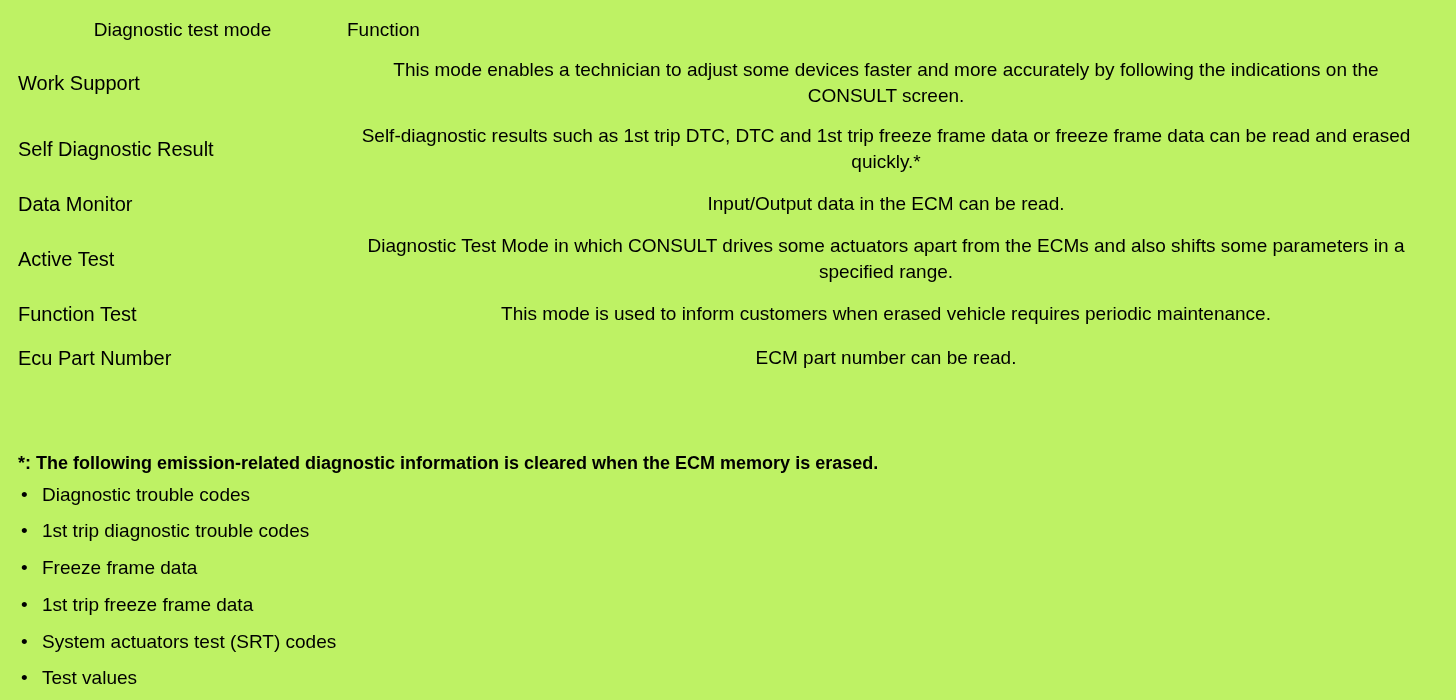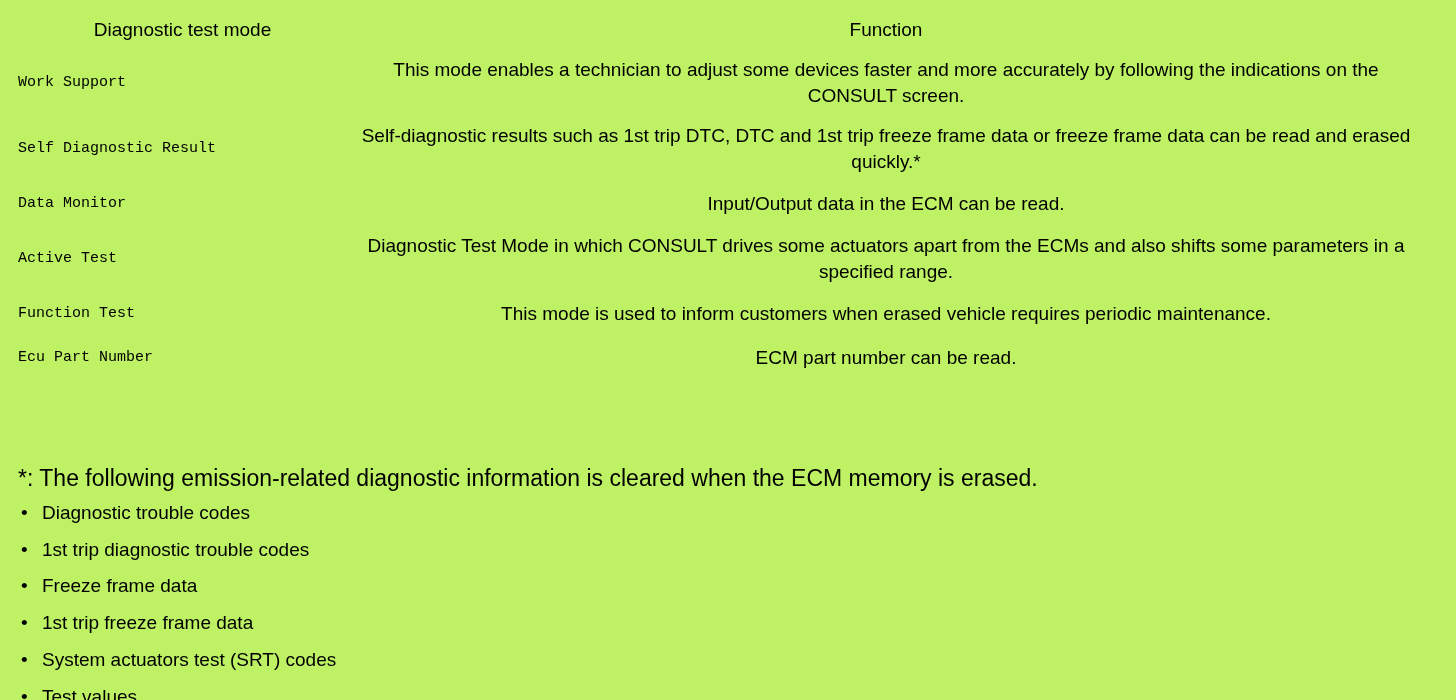--- a/index.html
+++ b/index.html
@@ -44,58 +44,58 @@
 
   
   .rule-thick-top { border-top: 4px solid #000; }
   .rule-thick-bot { border-bottom: 4px solid #000; }
   .rule-thin-bot  { border-bottom: 2px solid #000; }
 
   
   .vdiv { border-right: 2px solid #000; }
 
   .cell-mode {
-    font-size: 15px;
+    font-size: 20px;
     line-height: 1.35;
     padding: 6px 10px 6px 18px;
-    font-family: Liberation Mono, monospace;
   }
   .cell-func {
     font-size: 19px;
     line-height: 1.38;
     padding: 6px 8px 6px 14px;
     text-align: center;
   }
   .head-mode {
     font-size: 19px;
     text-align: center;
     padding: 9px 10px 9px 10px;
   }
   .head-func {
     font-size: 19px;
-    text-align: center;
+    text-align: left;
     padding: 9px 10px 9px 10px;
   }
 
   .r-tall { height: 66px; }
   .r-short { height: 44px; }
   .r-head { height: 40px; }
 
   
   .notes {
     position: absolute;
     left: 18px;
     top: 448px;
     width: 1420px;
   }
   .note-line {
-    font-size: 23px;
+    font-size: 18px;
     line-height: 1.25;
-    margin: 16px 0 8px 0;
+    margin: 4px 0 8px 0;
     padding: 0;
+    font-weight: bold;
   }
   .bullet-list {
     list-style: none;
     margin: 0;
     padding: 0;
   }
   .bullet-item {
     position: relative;
     font-size: 19px;
     line-height: 1.25;

